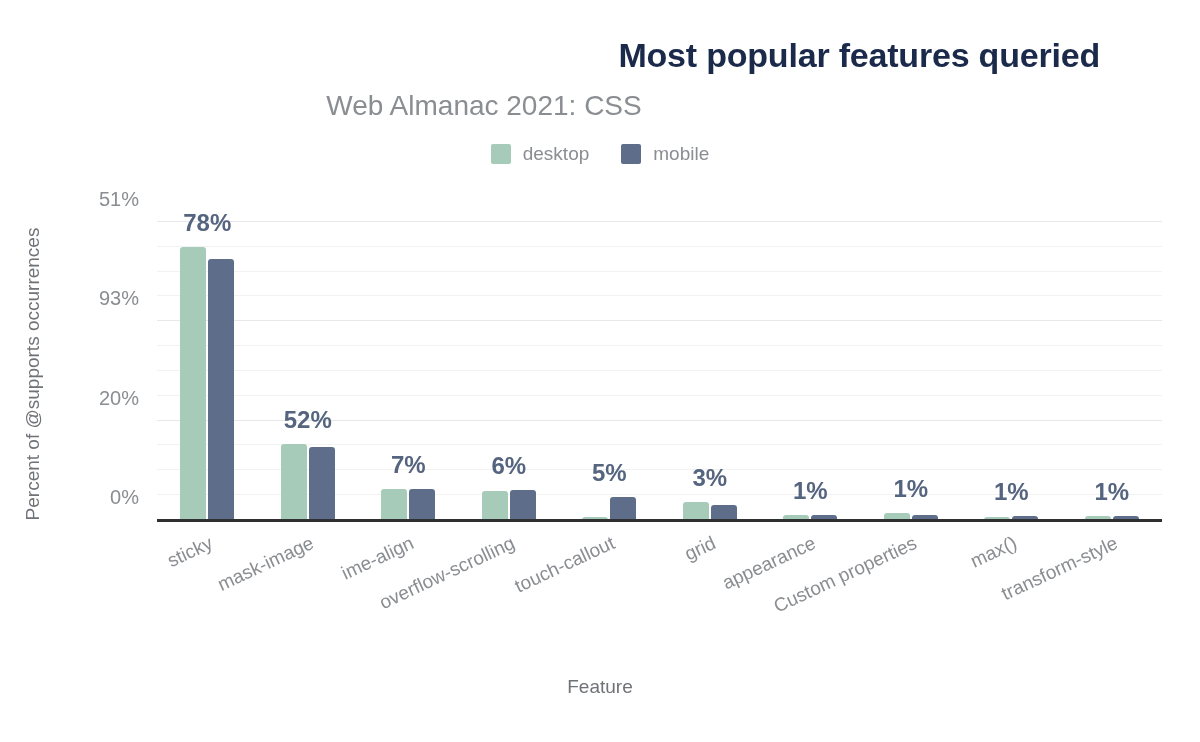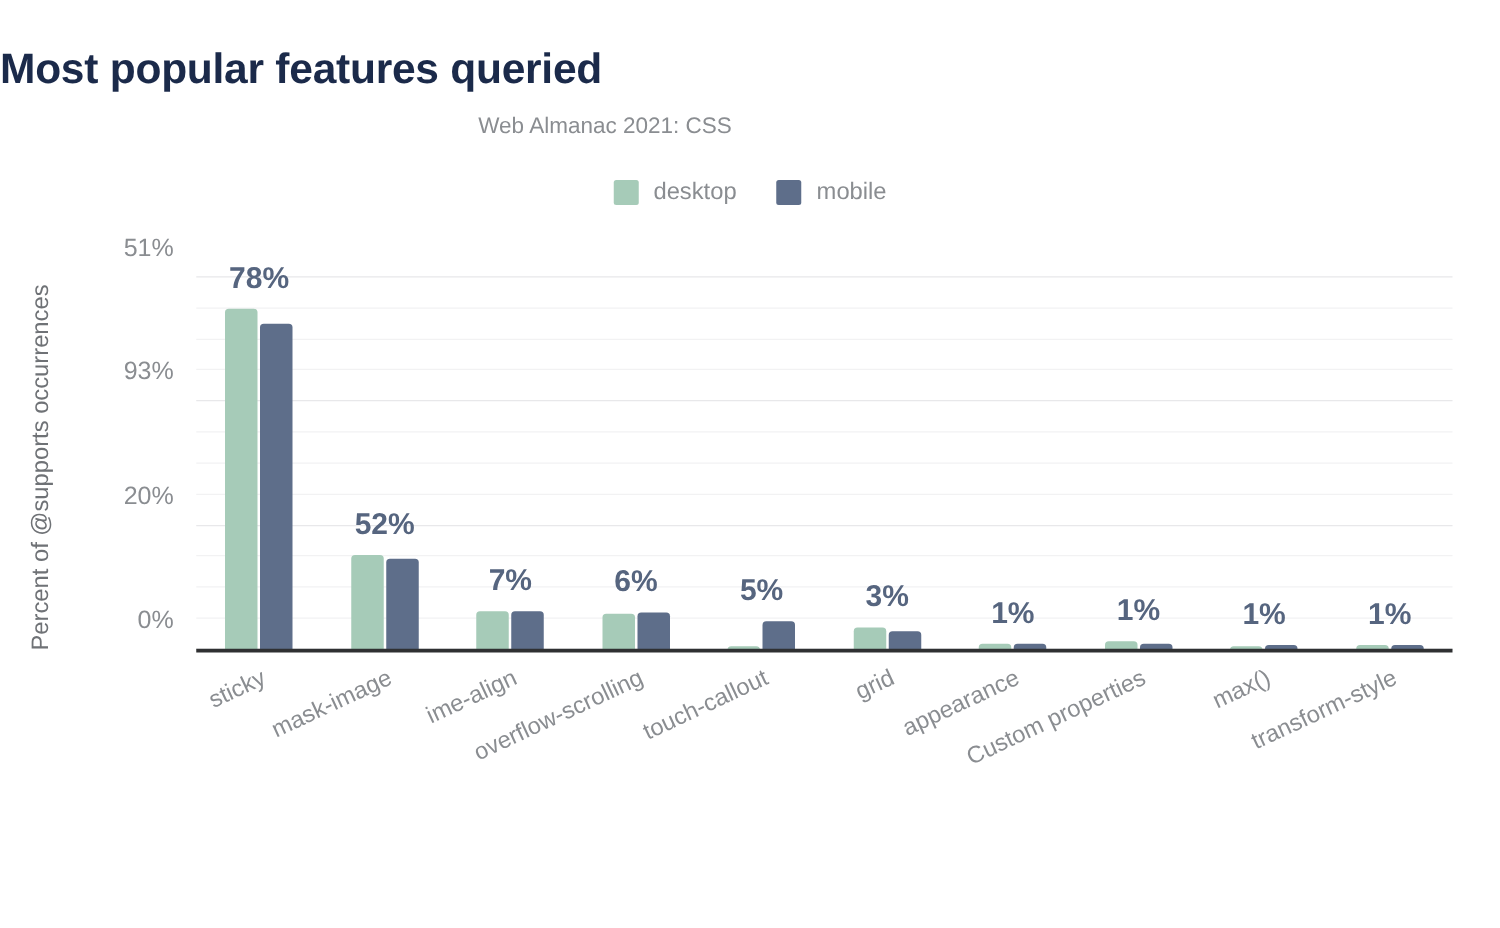--- a/index.html
+++ b/index.html
@@ -15,33 +15,33 @@
     font-family: "Liberation Sans", sans-serif;
     overflow: hidden;
   }
 
   
   #chart-title {
     position: absolute;
     left: 0;
     top: 36px;
     width: 1100px;
-    text-align: left;
+    text-align: right;
     font-size: 34px;
     font-weight: bold;
     color: #1b2a4a;
     letter-spacing: -0.2px;
   }
   #chart-subtitle {
     position: absolute;
     left: 0;
     top: 90px;
     width: 968px;
     text-align: center;
-    font-size: 18px;
+    font-size: 28px;
     color: #8a8d91;
   }
 
   
   #legend {
     position: absolute;
     left: 0;
     top: 143px;
     width: 1200px;
     display: flex;
@@ -257,14 +257,15 @@
       <div class="xtick-label" style="left: 57.75px; top: 532px; width: 250px;">mask-image</div>
       <div class="xtick-label" style="left: 158.25px; top: 532px; width: 250px;">ime-align</div>
       <div class="xtick-label" style="left: 258.75px; top: 532px; width: 250px;">overflow-scrolling</div>
       <div class="xtick-label" style="left: 359.25px; top: 532px; width: 250px;">touch-callout</div>
       <div class="xtick-label" style="left: 459.75px; top: 532px; width: 250px;">grid</div>
       <div class="xtick-label" style="left: 560.25px; top: 532px; width: 250px;">appearance</div>
       <div class="xtick-label" style="left: 660.75px; top: 532px; width: 250px;">Custom properties</div>
       <div class="xtick-label" style="left: 761.25px; top: 532px; width: 250px;">max()</div>
       <div class="xtick-label" style="left: 861.75px; top: 532px; width: 250px;">transform-style</div>
     </div>
+  <div id="xlabel">Feature</div>
 
 </div>
 
 </body></html>

